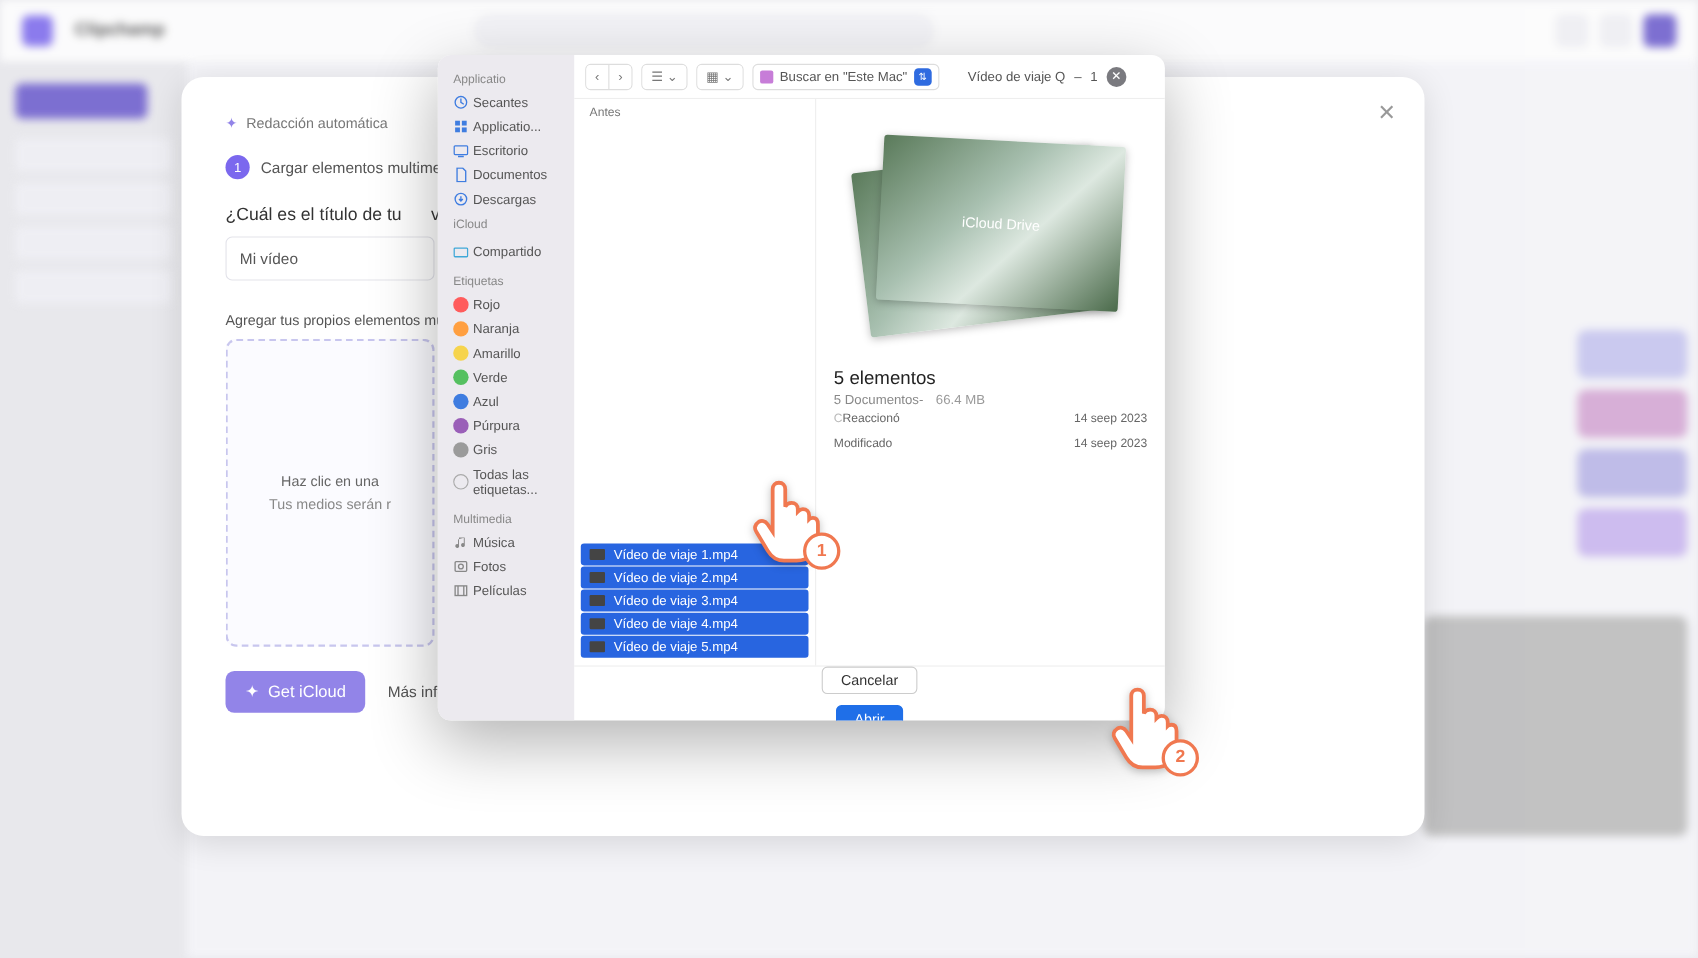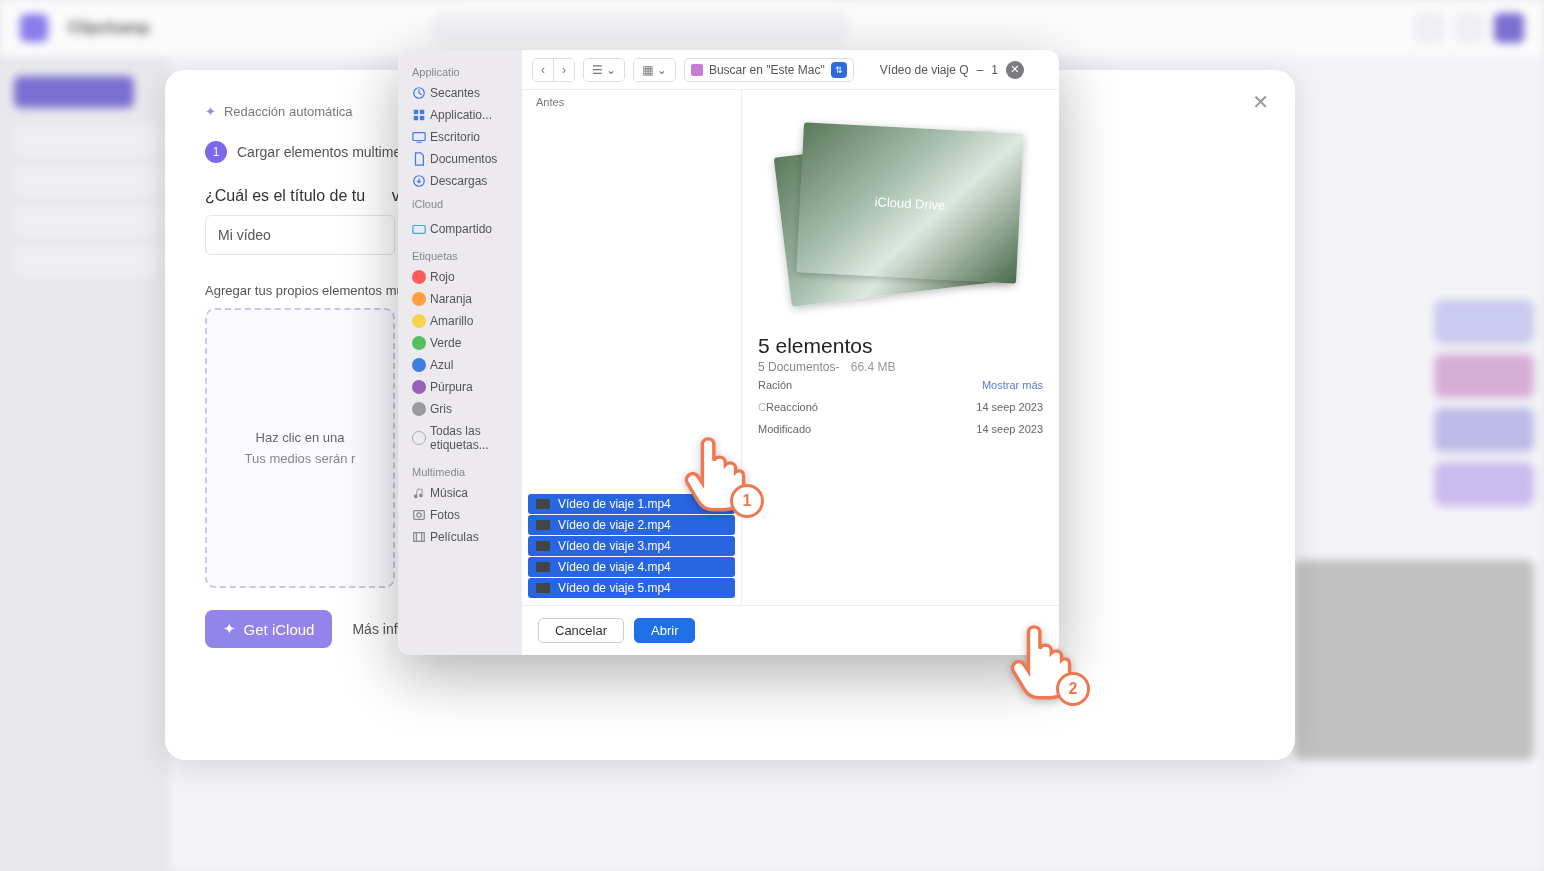--- a/index.html
+++ b/index.html
@@ -67,26 +67,26 @@
 .flist-h { padding: 6px 14px; color: #777; font-size: 11px; }
 .flist-items { padding: 6px; }
 .flist-item { display: flex; align-items: center; gap: 8px; padding: 3px 8px; border-radius: 3px; color: #fff; background: #2865e0; margin-bottom: 1px; }
 .flist-item .thico { width: 14px; height: 10px; background: #444; border-radius: 1px; flex-shrink: 0; }
 .fpreview { flex: 1; padding: 14px 16px; font-size: 12px; color: #555; display: flex; flex-direction: column; overflow: hidden; }
 .pv-stack { position: relative; width: 250px; height: 200px; margin: 10px auto 20px; }
 .pv-img { position: absolute; width: 220px; height: 150px; border-radius: 3px; box-shadow: 0 2px 8px rgba(0,0,0,0.25); background: linear-gradient(135deg,#5a7a5a 0%, #a8c0b0 40%, #dde8e0 60%, #4a6a4a 100%); }
 .pv-img.a { transform: rotate(-7deg); left: 6px; top: 30px; }
 .pv-img.b { transform: rotate(3deg); left: 24px; top: 14px; color: #fff; display: flex; align-items: center; justify-content: center; font-size: 13px; }
 .pv-meta { }
-.pv-title { font-size: 21px; color: #222; margin-bottom: 2px; }
+.pv-title { font-size: 17px; color: #222; margin-bottom: 2px; }
 .pv-sub { font-size: 12px; color: #888; }
 .pv-sub .sz { margin-left: 8px; color: #999; }
 .pv-row { display: flex; justify-content: space-between; padding: 5px 0; font-size: 11px; color: #666; }
 .pv-more { color: #5a7ad6; font-size: 11px; text-align: right; }
-.fbottom { height: 50px; border-top: 1px solid #eee; display: flex; align-items: center; justify-content: flex-start; gap: 10px; padding: 0 16px; }
+.fbottom { height: 50px; border-top: 1px solid #eee; display: flex; align-items: center; justify-content: space-between; gap: 10px; padding: 0 16px; flex-direction: column; }
 .btn { border: 1px solid #ccc; background: #fff; border-radius: 5px; padding: 4px 16px; font-size: 13px; color: #333; }
 .btn.primary { background: #1f6fe8; color: #fff; border-color: #1f6fe8; }
 
 
 .hand { position: absolute; width: 70px; height: 80px; pointer-events: none; }
 .hand svg { width: 100%; height: 100%; filter: drop-shadow(0 2px 4px rgba(0,0,0,0.25)); }
 .hand-badge { position: absolute; bottom: -6px; right: -14px; width: 34px; height: 34px; border-radius: 17px; background: #fff; border: 3px solid #f07850; color: #f07850; font-weight: 700; display: flex; align-items: center; justify-content: center; font-size: 16px; }
 </style>
 </head>
 <body>
@@ -313,24 +313,20 @@
           <div class="pv-img b">
               <span>iCloud Drive</span>
             </div>
         </div>
         <div class="pv-meta">
           <div class="pv-title">5 elementos</div>
           <div class="pv-sub">
             <span>5</span>
             <span>Documentos-</span>
             <span class="sz">66.4 MB</span>
-          </div>
-          <div class="pv-row">
-            <span>Ración</span>
-            <span class="pv-more">Mostrar más</span>
           </div>
           <div id="pv-rows">
               <div class="pv-row">
                 <span><span style="color:#bbb">C</span>Reaccionó</span>
                 <span>14 seep 2023</span>
               </div>
               <div class="pv-row">
                 <span>Modificado</span>
                 <span>14 seep 2023</span>
               </div>

